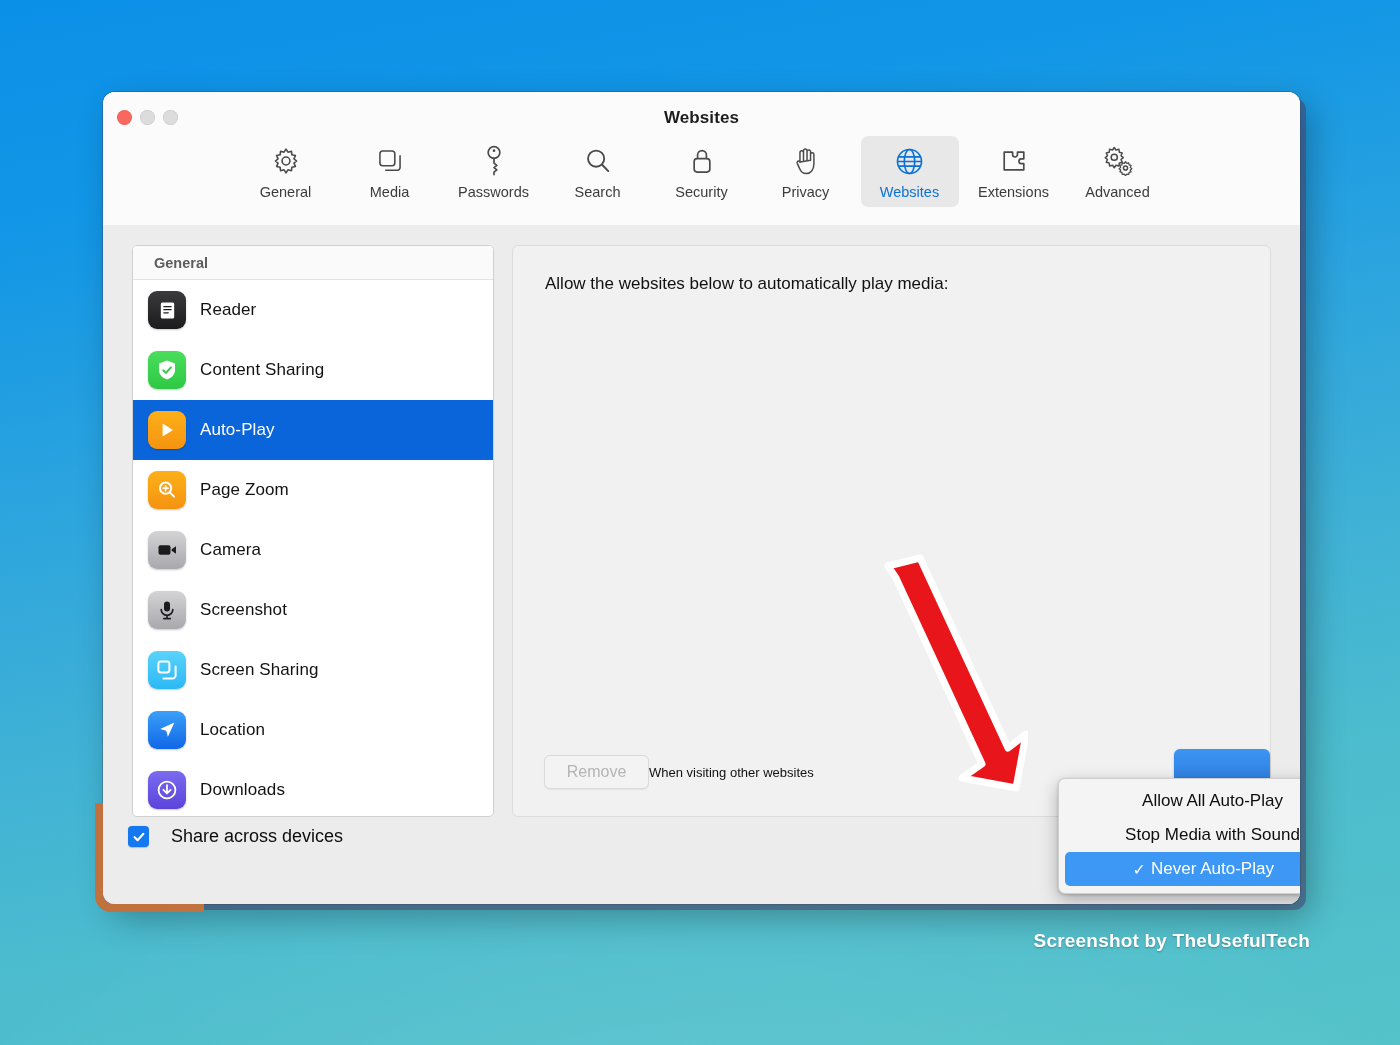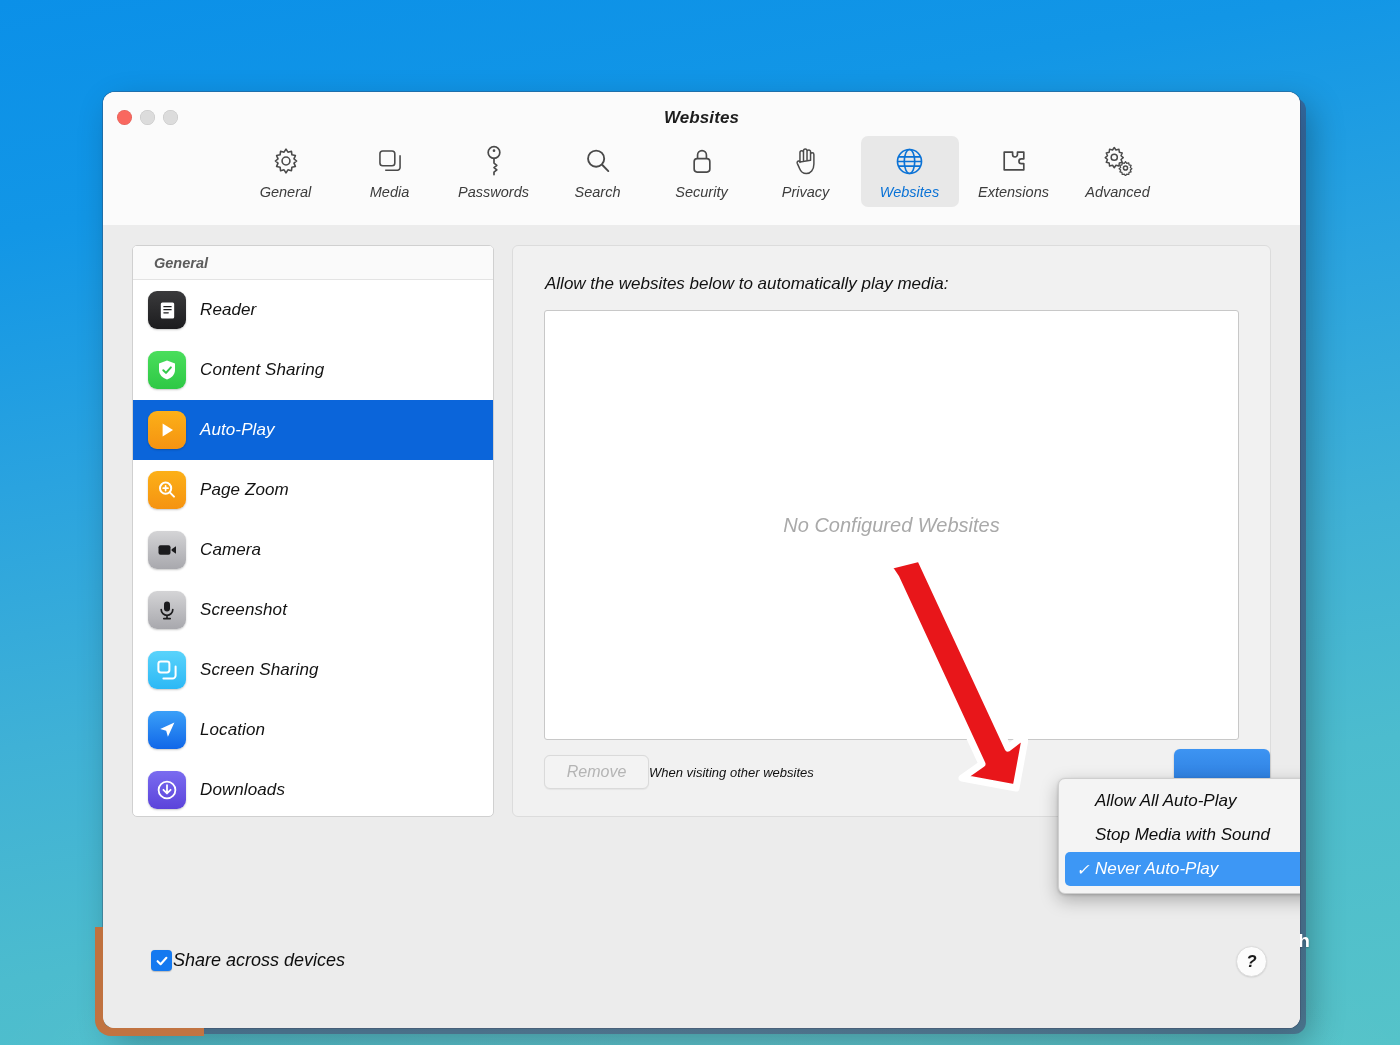--- a/index.html
+++ b/index.html
@@ -37,28 +37,27 @@
     background: radial-gradient(ellipse at 50% 100%, rgba(255,255,255,0.12), rgba(255,255,255,0) 70%);
     pointer-events: none;
   }
 
   
   #window {
     position: absolute;
     left: 103px;
     top: 92px;
     width: 1197px;
-    height: 936px;
+    height: 812px;
     border-radius: 12px;
     background: #ececec;
     box-shadow:
       0 0 0 1px rgba(60,60,90,0.35),
       6px 6px 0 0 rgba(70,70,110,0.55),
       10px 14px 34px rgba(0,0,0,0.30);
-    font-style: italic;
   }
   
   #window-warm-edge {
     position: absolute;
     left: -8px;
     bottom: -8px;
     width: 100px;
     height: 100px;
     border-bottom-left-radius: 16px;
     border-left: 9px solid #c0713e;
@@ -310,20 +309,21 @@
     height: 34px;
     display: flex;
     align-items: center;
     margin: 0 6px;
     padding-left: 6px;
     border-radius: 5px;
     font-size: 17px;
     color: #0d0d0d;
     white-space: nowrap;
     cursor: default;
+    justify-content: center;
   }
   .menu-check {
     width: 24px;
     flex: 0 0 24px;
     font-size: 16px;
     color: transparent;
     text-align: center;
   }
   .menu-item.checked {
     background: #3d97f5;
@@ -334,25 +334,25 @@
   
   #bottom-bar {
     position: absolute;
     left: 0;
     right: 0;
     bottom: 0;
     height: 100px;
   }
   #share-row {
     position: absolute;
-    left: 48px;
+    left: 25px;
     top: 22px;
     display: flex;
     align-items: center;
-    gap: 1px;
+    gap: 22px;
   }
   #share-checkbox {
     width: 21px;
     height: 21px;
     border-radius: 4px;
     background: #1479f0;
     display: flex;
     align-items: center;
     justify-content: center;
     box-shadow: 0 0.5px 1px rgba(0,0,0,0.2);
@@ -613,23 +613,20 @@
               </span>
               <span class="side-label">Downloads</span>
             </div>
 
           </div>
         </div>
 
         <div id="detail">
           <div id="detail-title">Allow the websites below to automatically play media:</div>
 
-          <div id="website-list">
-            <span id="empty-label">No Configured Websites</span>
-          </div>
 
           <div id="detail-footer">
             <div id="remove-button">Remove</div>
             <div id="visiting-label">When visiting other websites</div>
           </div>
 
           <div id="popup-button"></div>
         </div>
 
         <div id="bottom-bar">

